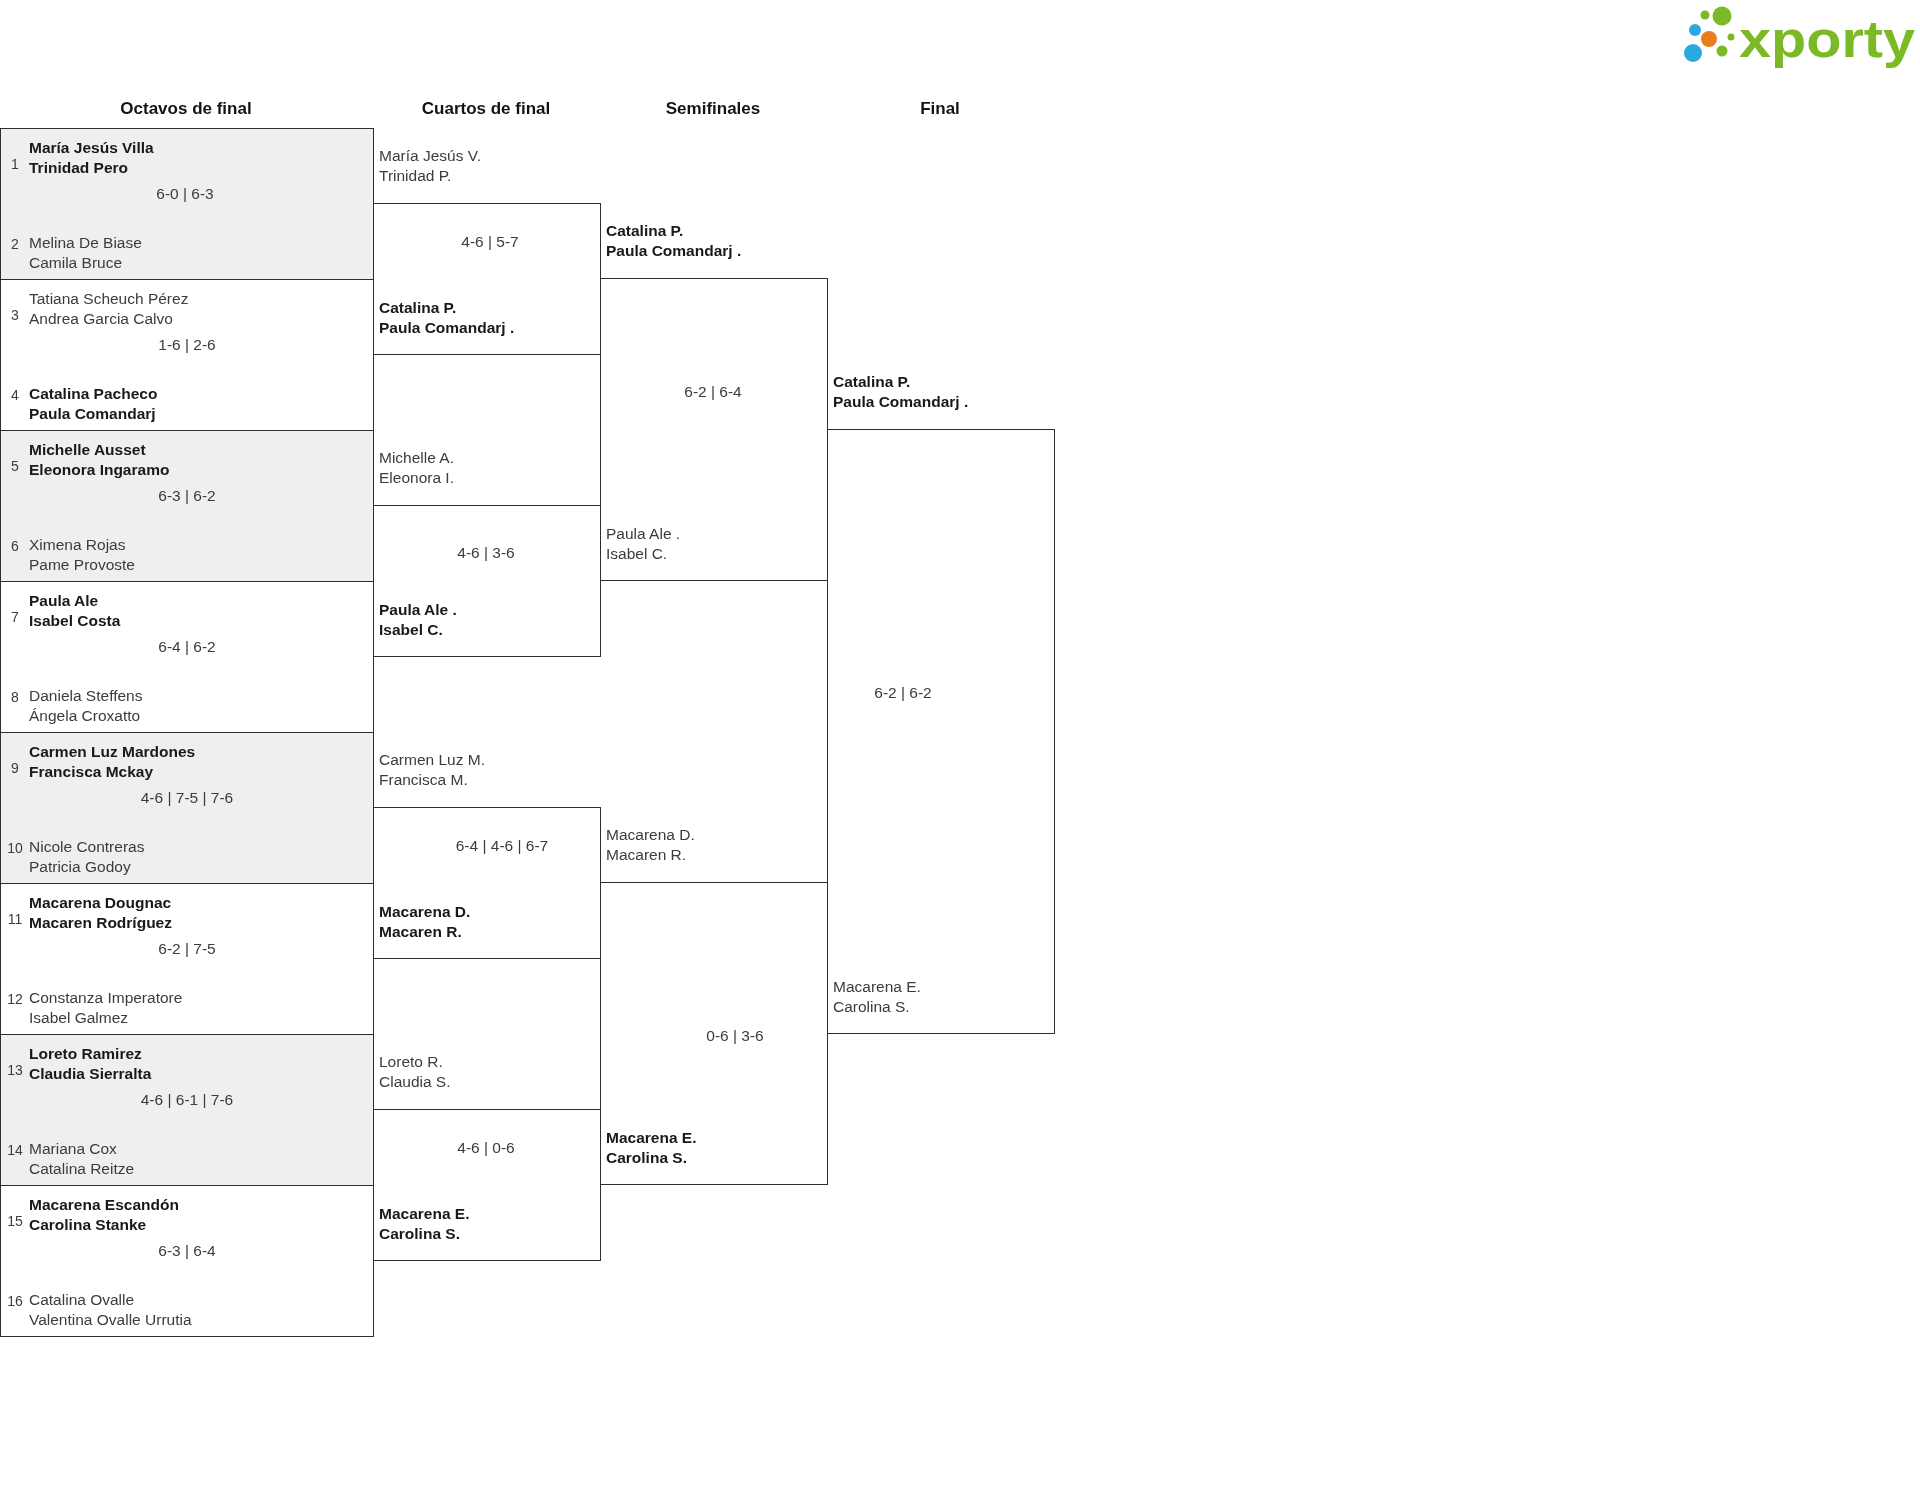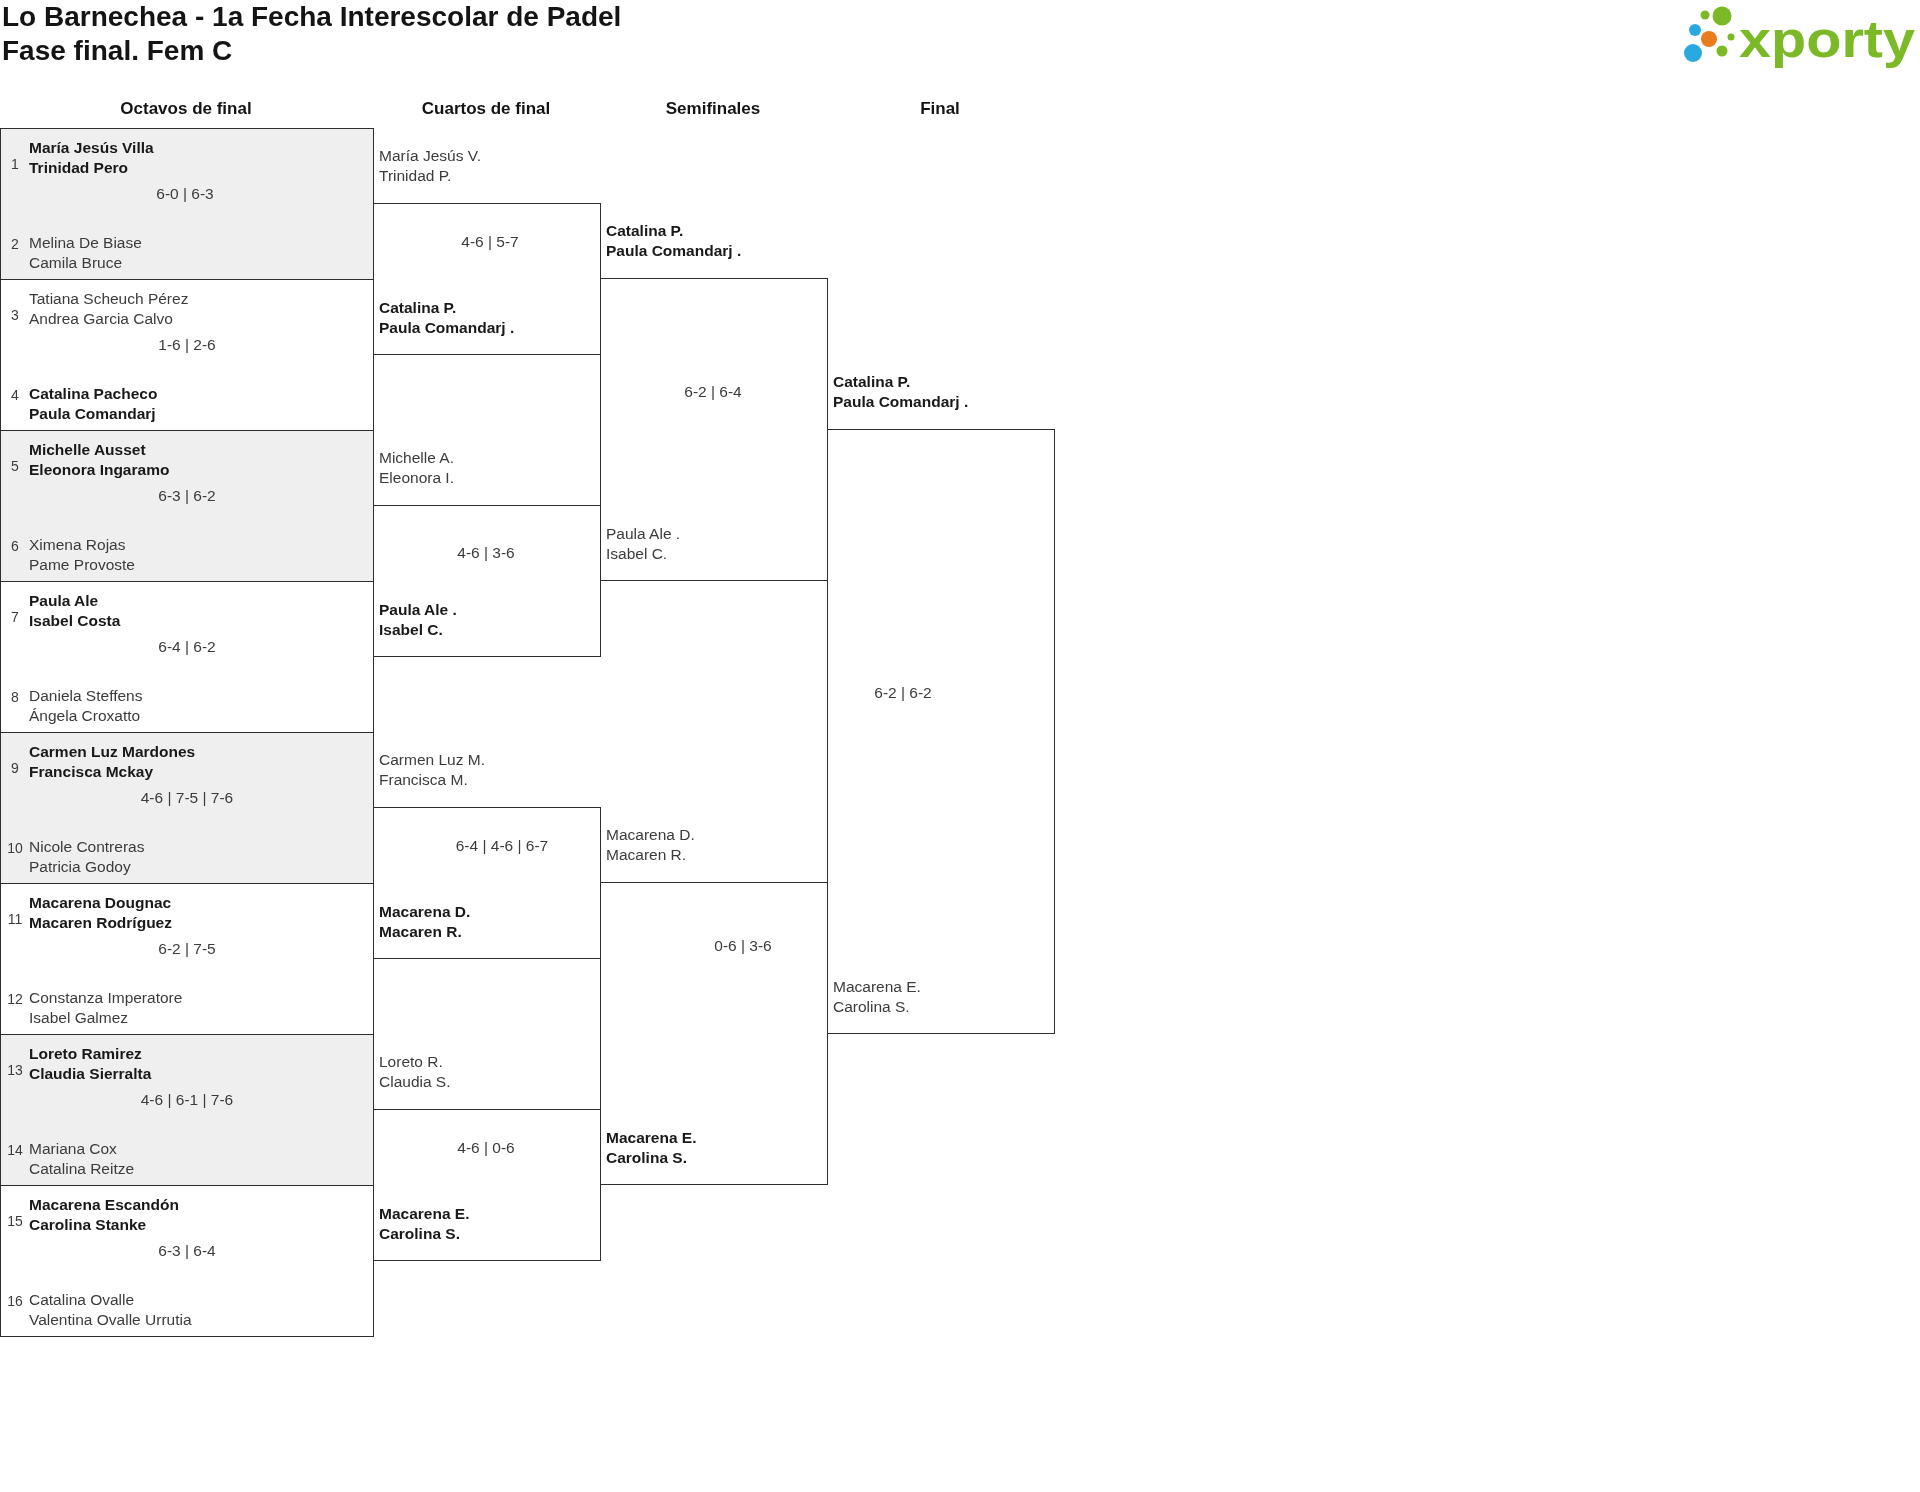--- a/index.html
+++ b/index.html
@@ -25,24 +25,20 @@
   .lbl { position:absolute; font-size:15.5px; line-height:19.5px; color:#3c3c3c; }
   .lbl.win { font-weight:700; color:#191919; }
 
   .logo { position:absolute; left:1682px; top:4px; }
 </style>
 </head>
 <body>
 
 <div class="stage">
 
-  <div class="title">
-    <div>Lo Barnechea - 1a Fecha Interescolar de Padel</div>
-    <div>Fase final. Fem C</div>
-  </div>
 
   <svg class="logo" width="238" height="68" viewBox="0 0 238 68">
     <g>
       <circle cx="40" cy="12" r="9.5" fill="#7bb927"></circle>
       <circle cx="23" cy="11" r="4.5" fill="#7bb927"></circle>
       <circle cx="13" cy="26" r="6" fill="#2aa9e0"></circle>
       <circle cx="27" cy="35" r="8" fill="#e87d1e"></circle>
       <circle cx="11" cy="49" r="9" fill="#2aa9e0"></circle>
       <circle cx="40" cy="47" r="5.5" fill="#7bb927"></circle>
       <circle cx="49" cy="33" r="3.5" fill="#7bb927"></circle>
@@ -224,21 +220,21 @@
   <div class="lbl" style="left:606px; top:524px;">
     <div>Paula Ale .</div>
     <div>Isabel C.</div>
   </div>
 
   <div class="mbox" style="left:600px; top:882px; width:226px; height:301px;"></div>
   <div class="lbl" style="left:606px; top:825px;">
     <div>Macarena D.</div>
     <div>Macaren R.</div>
   </div>
-  <div class="score" style="left:600px; top:937px; width:270px;margin-left:8px;">0-6 | 3-6</div>
+  <div class="score" style="left:600px; top:1027px; width:270px;">0-6 | 3-6</div>
   <div class="lbl win" style="left:606px; top:1128px;">
     <div>Macarena E.</div>
     <div>Carolina S.</div>
   </div>
 
   <div class="mbox" style="left:827px; top:429px; width:226px; height:603px;"></div>
   <div class="lbl win" style="left:833px; top:372px;">
     <div>Catalina P.</div>
     <div>Paula Comandarj .</div>
   </div>

